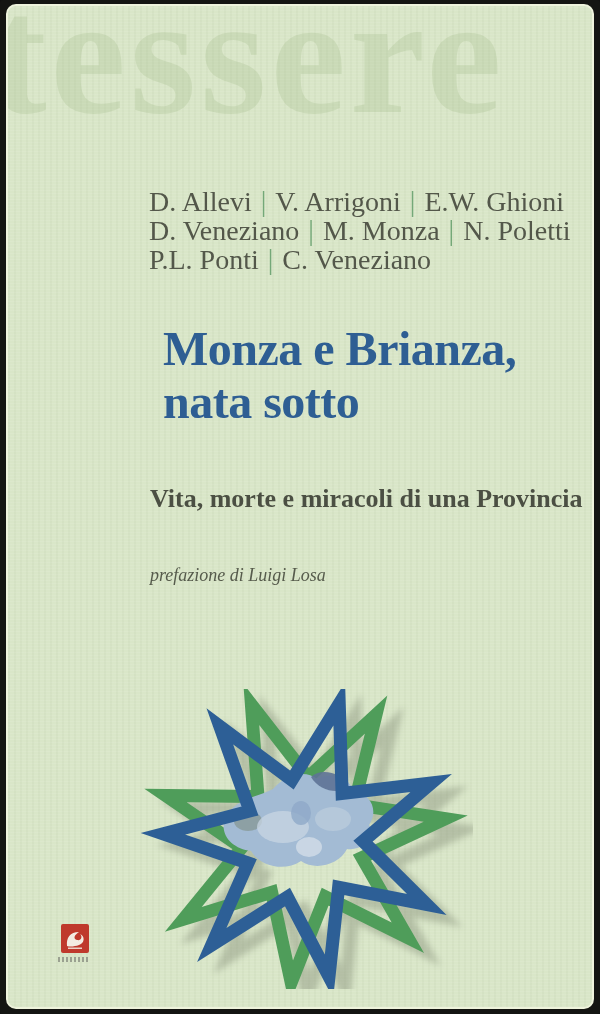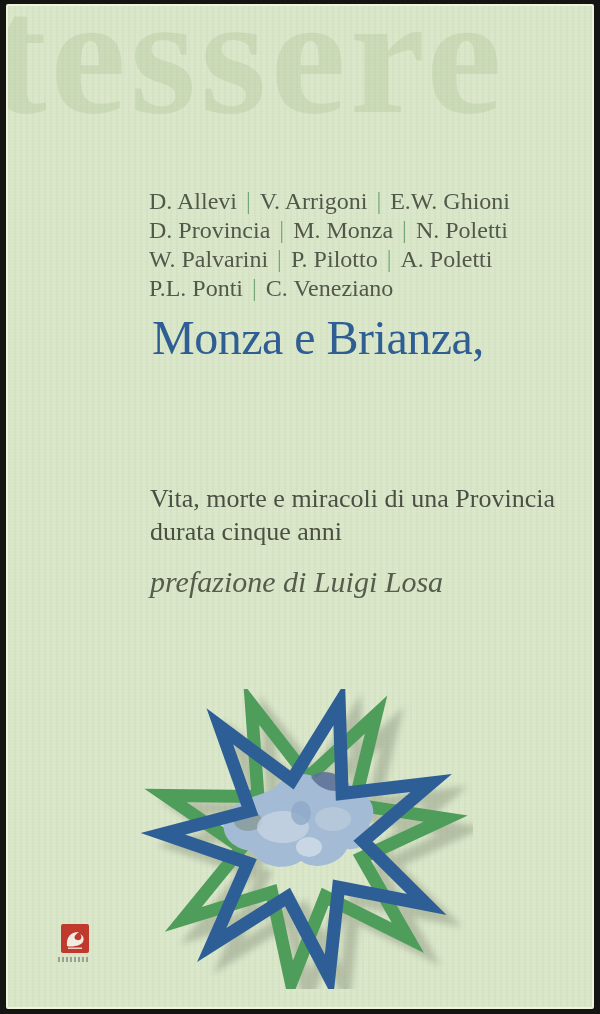--- a/index.html
+++ b/index.html
@@ -14,63 +14,64 @@
     font-family:"Liberation Serif", serif;
   }
   .cover{
     position:relative;
     width:100%;height:100%;
     background-color:#d9e6c8;
     background-image:
       repeating-linear-gradient(0deg, rgba(255,255,255,.07) 0 1px, rgba(0,0,0,0) 1px 3px),
       repeating-linear-gradient(90deg, rgba(120,140,100,.05) 0 2px, rgba(0,0,0,0) 2px 6px);
     border:2px solid #eef3dc;
-    border-radius:2px;
+    border-radius:10px;
     overflow:hidden;
   }
   .watermark{
     position:absolute;
     font-family:"Liberation Serif", serif;
     font-weight:bold;
     color:rgba(150,176,124,0.22);
     letter-spacing:4px;
     white-space:nowrap;
     pointer-events:none;
     user-select:none;
   }
   .watermark.top{ top:-48px; left:-18px; font-size:170px; }
   .authors{
     position:absolute; left:141px; top:181px;
-    font-size:24px; line-height:29px;
+    font-size:28px; line-height:29px;
     color:#53574a;
   }
   .author-row{ white-space:nowrap; }
   .author-sep{
     color:#74a878;
     margin:0 9px;
     font-weight:400;
     display:inline-block;
     transform:scaleY(1.05);
   }
   .title{
     position:absolute; left:140px; top:301px;
-    margin:4px;
+    margin:15px;
     font-size:48px; line-height:53px;
-    font-weight:normal;
+    font-weight:bold;
     letter-spacing:-0.5px;
     color:#2e5e93;
   }
   .subtitle{
     position:absolute; left:142px; top:476px;
     font-size:26px; line-height:33px;
     color:#4b4f43;
+    font-weight:bold;
   }
   .preface{
     position:absolute; left:142px; top:559px;
-    font-size:30px;
+    font-size:18px;
     font-style:italic;
     color:#565b4c;
   }
   .artwork{
     position:absolute; left:125px; top:683px;
     width:340px; height:300px;
   }
   .publisher{
     position:absolute; left:50px; top:918px;
     width:34px;
@@ -90,37 +91,34 @@
 <div class="frame">
   <div class="cover">
 
     <div class="watermark top">tessere</div>
 
     <div class="authors">
       <div class="author-row">
         <span>D. Allevi</span><span class="author-sep">|</span><span>V. Arrigoni</span><span class="author-sep">|</span><span>E.W. Ghioni</span>
       </div>
       <div class="author-row">
-        <span>D. Provincia</span><span class="author-sep">|</span><span>M. Monza</span><span class="author-sep">|</span><span>N. Poletti</span>
-      </div>
-      <div class="author-row">
-        <span>W. Palvarini</span><span class="author-sep">|</span><span>P. Pilotto</span><span class="author-sep">|</span><span>A. Poletti</span>
+        <span>D. Veneziano</span><span class="author-sep">|</span><span>M. Monza</span><span class="author-sep">|</span><span>N. Poletti</span>
       </div>
       <div class="author-row">
         <span>P.L. Ponti</span><span class="author-sep">|</span><span>C. Veneziano</span>
       </div>
     </div>
 
     <h1 class="title">
       <div>Monza e Brianza,</div>
+      <div>nata sotto</div>
     </h1>
 
     <div class="subtitle">
       <div>Vita, morte e miracoli di una Provincia</div>
-      <div>durata cinque anni</div>
     </div>
 
     <div class="preface">prefazione di Luigi Losa</div>
 
     <svg class="artwork" viewBox="-170 -150 340 300" xmlns="http://www.w3.org/2000/svg">
       <defs>
         <path id="star7" fill="none" d="M0,-140 L26,-54.1 L109.5,-87.3 L58.5,-13.4 L136.5,31.2 L46.9,37.4 L60.7,126.1 L0,60 L-60.7,126.1 L-46.9,37.4 L-136.5,31.2 L-58.5,-13.4 L-109.5,-87.3 L-26,-54.1 Z"></path>
         <filter id="soft" x="-30%" y="-30%" width="160%" height="160%">
           <feGaussianBlur stdDeviation="3.2"></feGaussianBlur>
         </filter>

